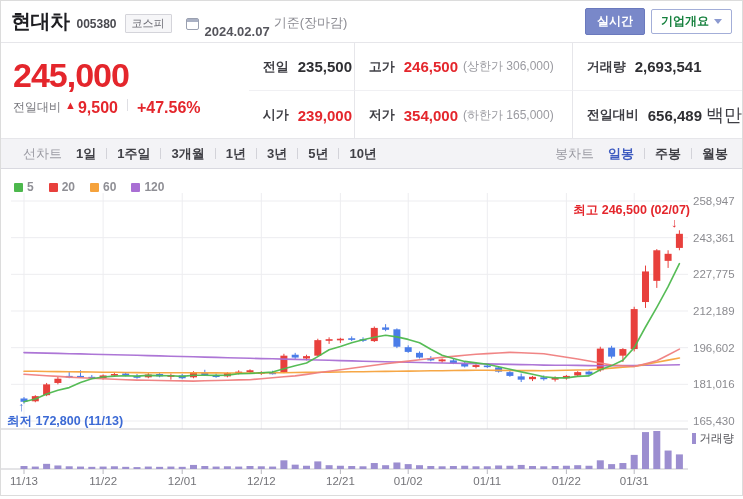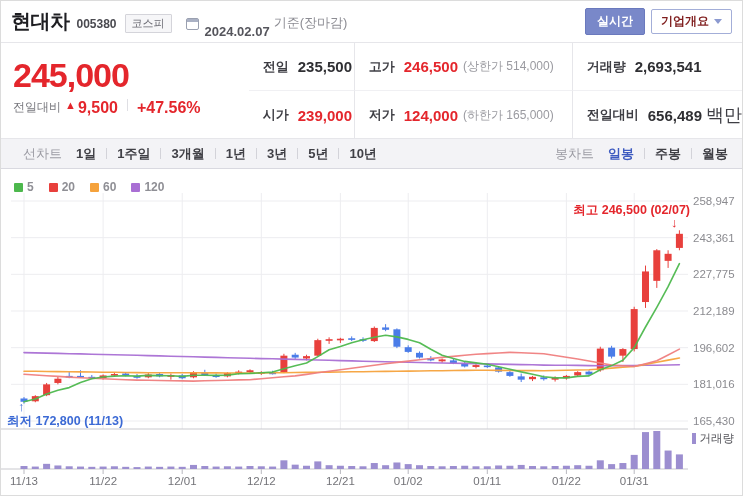--- a/index.html
+++ b/index.html
@@ -11,21 +11,21 @@
   .hdr { height:42px; display:flex; align-items:center; padding:0 10px; border-bottom:1px solid #e6e6ea; }
   .hdr .title { font-size:20px; font-weight:bold; color:#1e1e22; letter-spacing:-0.5px; }
   .hdr .code { font-size:12px; font-weight:bold; color:#4a4a50; margin-left:7px; margin-top:4px; }
   .badge { font-size:11px; color:#6b6b73; background:#f6f6f8; border:1px solid #d4d4da; padding:1px 6px; margin-left:8px; margin-top:3px; border-radius:1px; }
   .cal { width:13px; height:12px; border:1px solid #9aa0b0; border-radius:2px; margin-left:14px; margin-top:4px; position:relative; background:#fff; }
   .cal:before { content:""; position:absolute; left:0; top:0; right:0; height:3px; background:#aab1c4; }
   .hdr .date { font-size:13px; font-weight:bold; color:#55555c; margin-left:6px; margin-top:20px; }
   .hdr .datesuffix { font-size:13px; color:#8c8c93; margin-left:4px; margin-top:3px; }
   .hdr .sp { flex:1; }
   .btn-rt { font-size:12px; font-weight:bold; color:#fff; background:#7988c9; border:1px solid #6a79bd; padding:4px 11px; border-radius:2px; cursor:pointer; }
-  .btn-ov { font-size:12px; font-weight:bold; color:#7f1d1d; background:#fff; border:1px solid #a3aed8; padding:3px 9px; border-radius:2px; margin-left:6px; cursor:pointer; display:flex; align-items:center; gap:5px; }
+  .btn-ov { font-size:12px; font-weight:bold; color:#15803d; background:#fff; border:1px solid #a3aed8; padding:3px 9px; border-radius:2px; margin-left:6px; cursor:pointer; display:flex; align-items:center; gap:5px; }
   .btn-ov .tri { width:0; height:0; border-left:4px solid transparent; border-right:4px solid transparent; border-top:5px solid #8c9ad0; }
 
   
   .quote { height:96px; display:flex; border-bottom:1px solid #e6e6ea; }
   .q-price { width:250px; padding:14px 0 0 12px; }
   .q-price .big { font-size:34px; font-weight:bold; color:#e4262c; letter-spacing:-1px; line-height:36px; }
   .q-change { display:flex; margin-top:6px; }
   .q-change .lbl { font-size:12px; color:#77777d; margin-right:4px; }
   .q-change .arrow { font-size:11px; color:#e4262c; margin-right:2px; }
   .q-change .val { font-size:16px; font-weight:bold; color:#e4262c; }
@@ -96,33 +96,33 @@
       </div>
     </div>
     <div class="q-grid">
       <div class="q-cell r1">
         <span class="lbl">전일</span>
         <span class="val">235,500</span>
       </div>
       <div class="q-cell r1 bl">
         <span class="lbl">고가</span>
         <span class="val red">246,500</span>
-        <span class="sub">(상한가 514,000)</span>
+        <span class="sub">(상한가 306,000)</span>
       </div>
       <div class="q-cell r1 bl">
         <span class="lbl">거래량</span>
         <span class="val">2,693,541</span>
       </div>
       <div class="q-cell">
         <span class="lbl">시가</span>
         <span class="val red">239,000</span>
       </div>
       <div class="q-cell bl">
         <span class="lbl">저가</span>
-        <span class="val red">124,000</span>
+        <span class="val red">354,000</span>
         <span class="sub">(하한가 165,000)</span>
       </div>
       <div class="q-cell bl">
         <span class="lbl">전일대비</span>
         <span class="val">656,489</span>
         <span class="unit">백만</span>
       </div>
     </div>
   </div>
 

